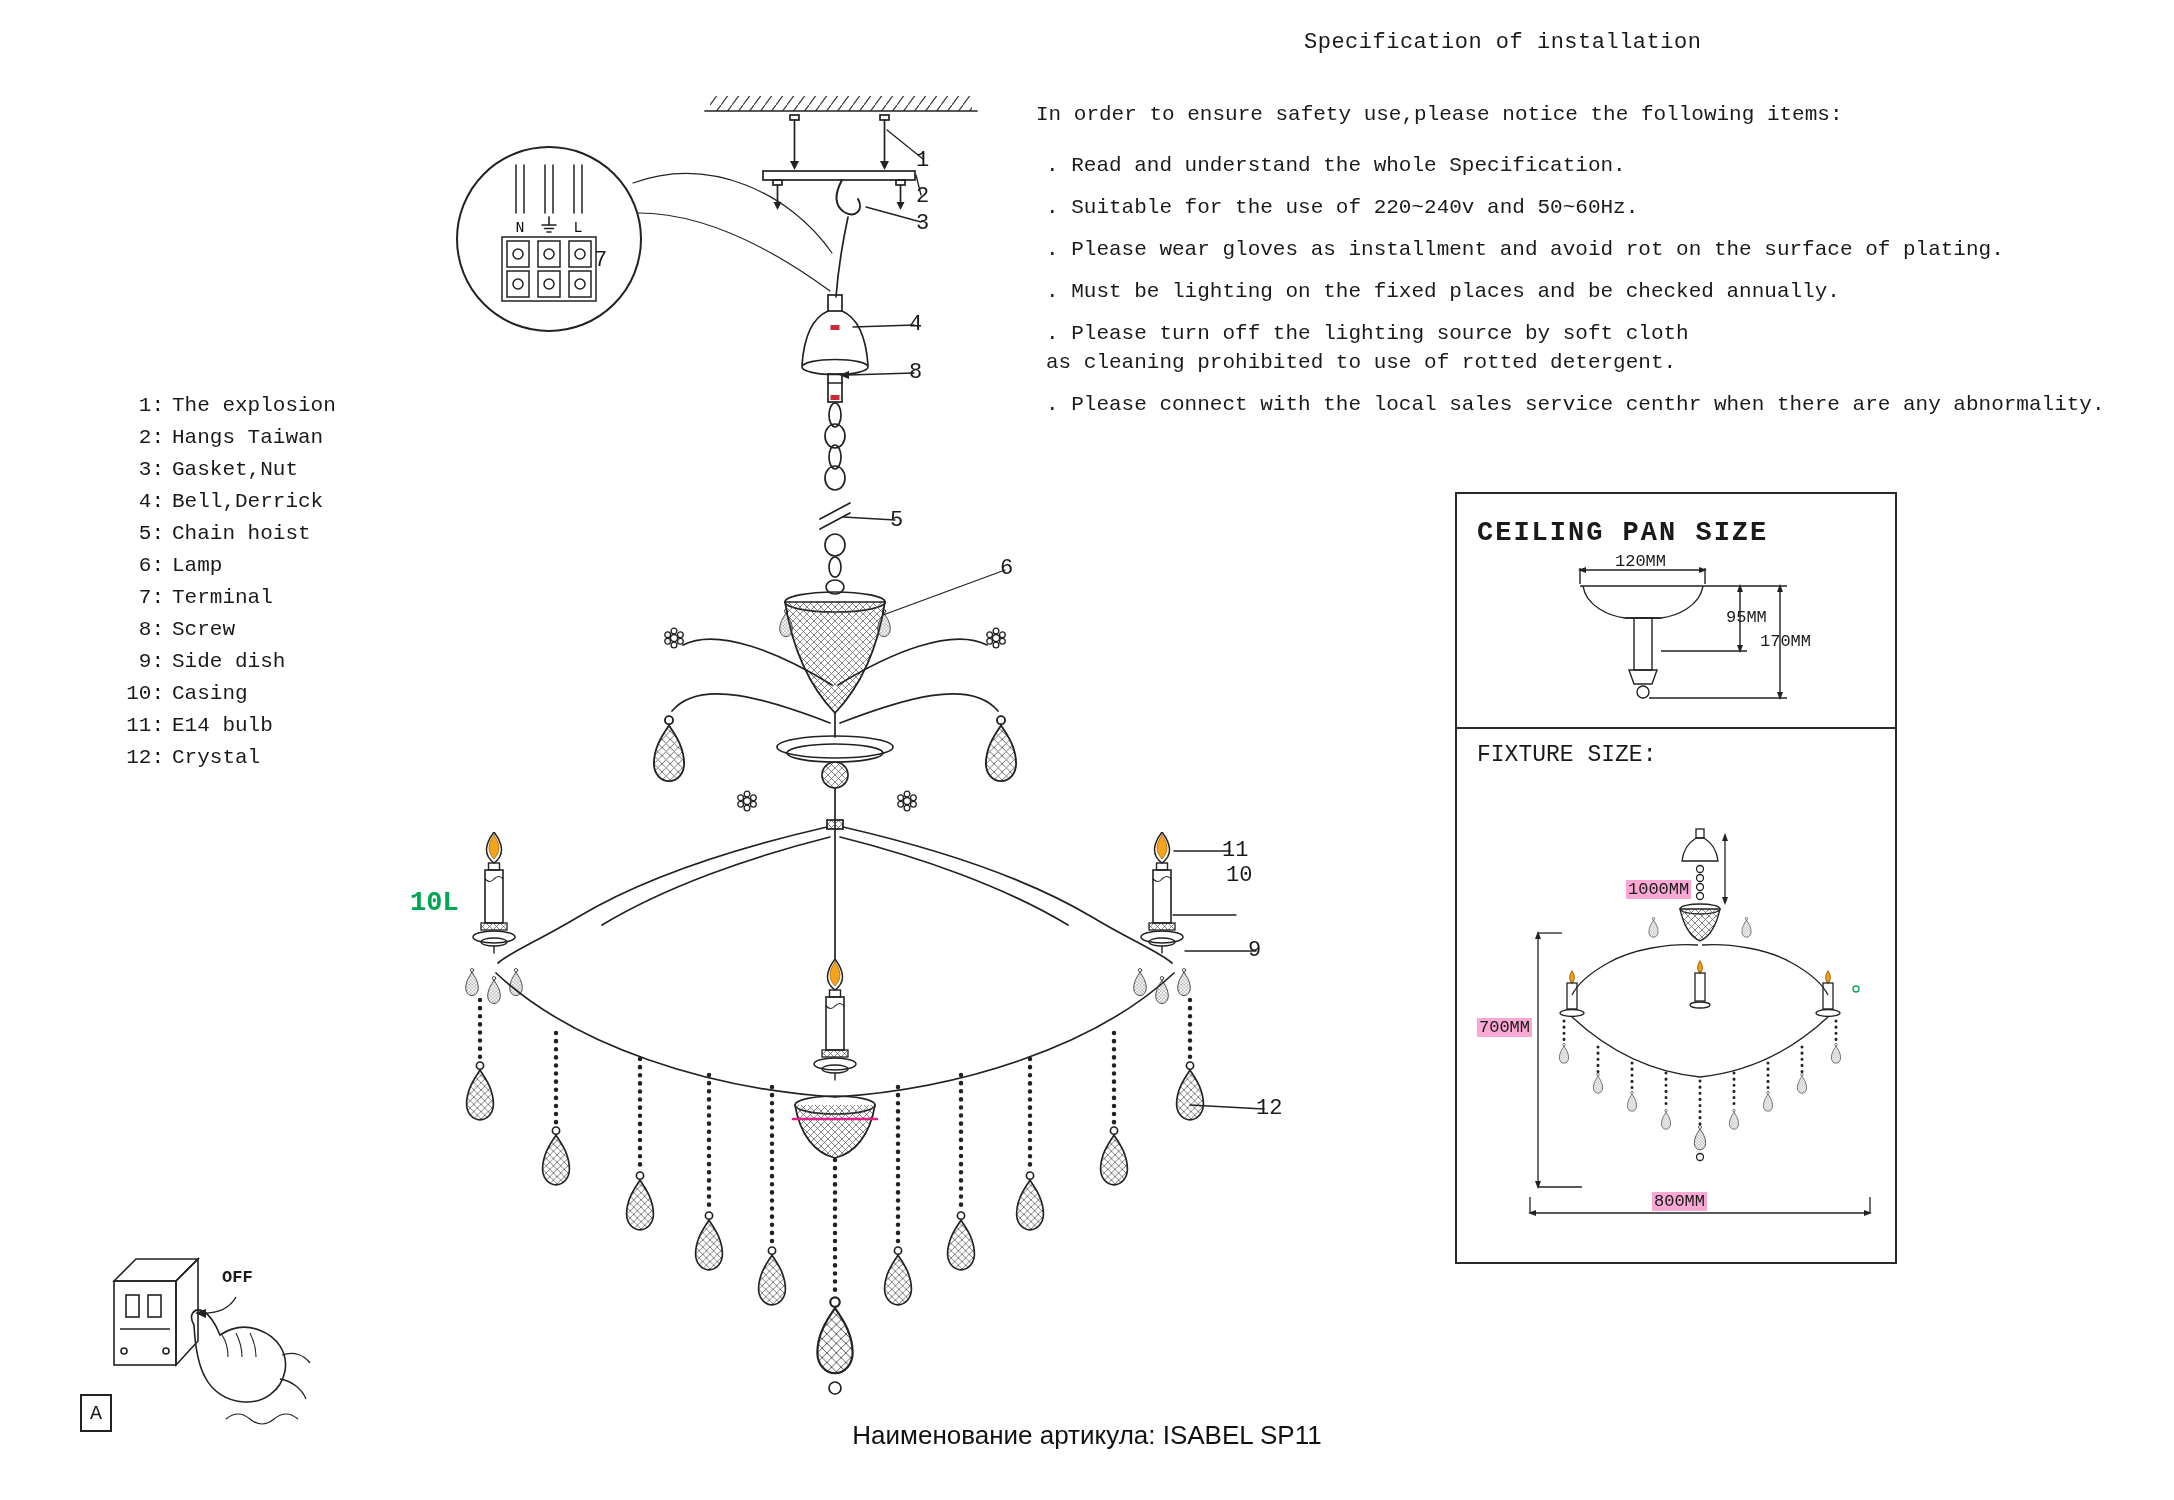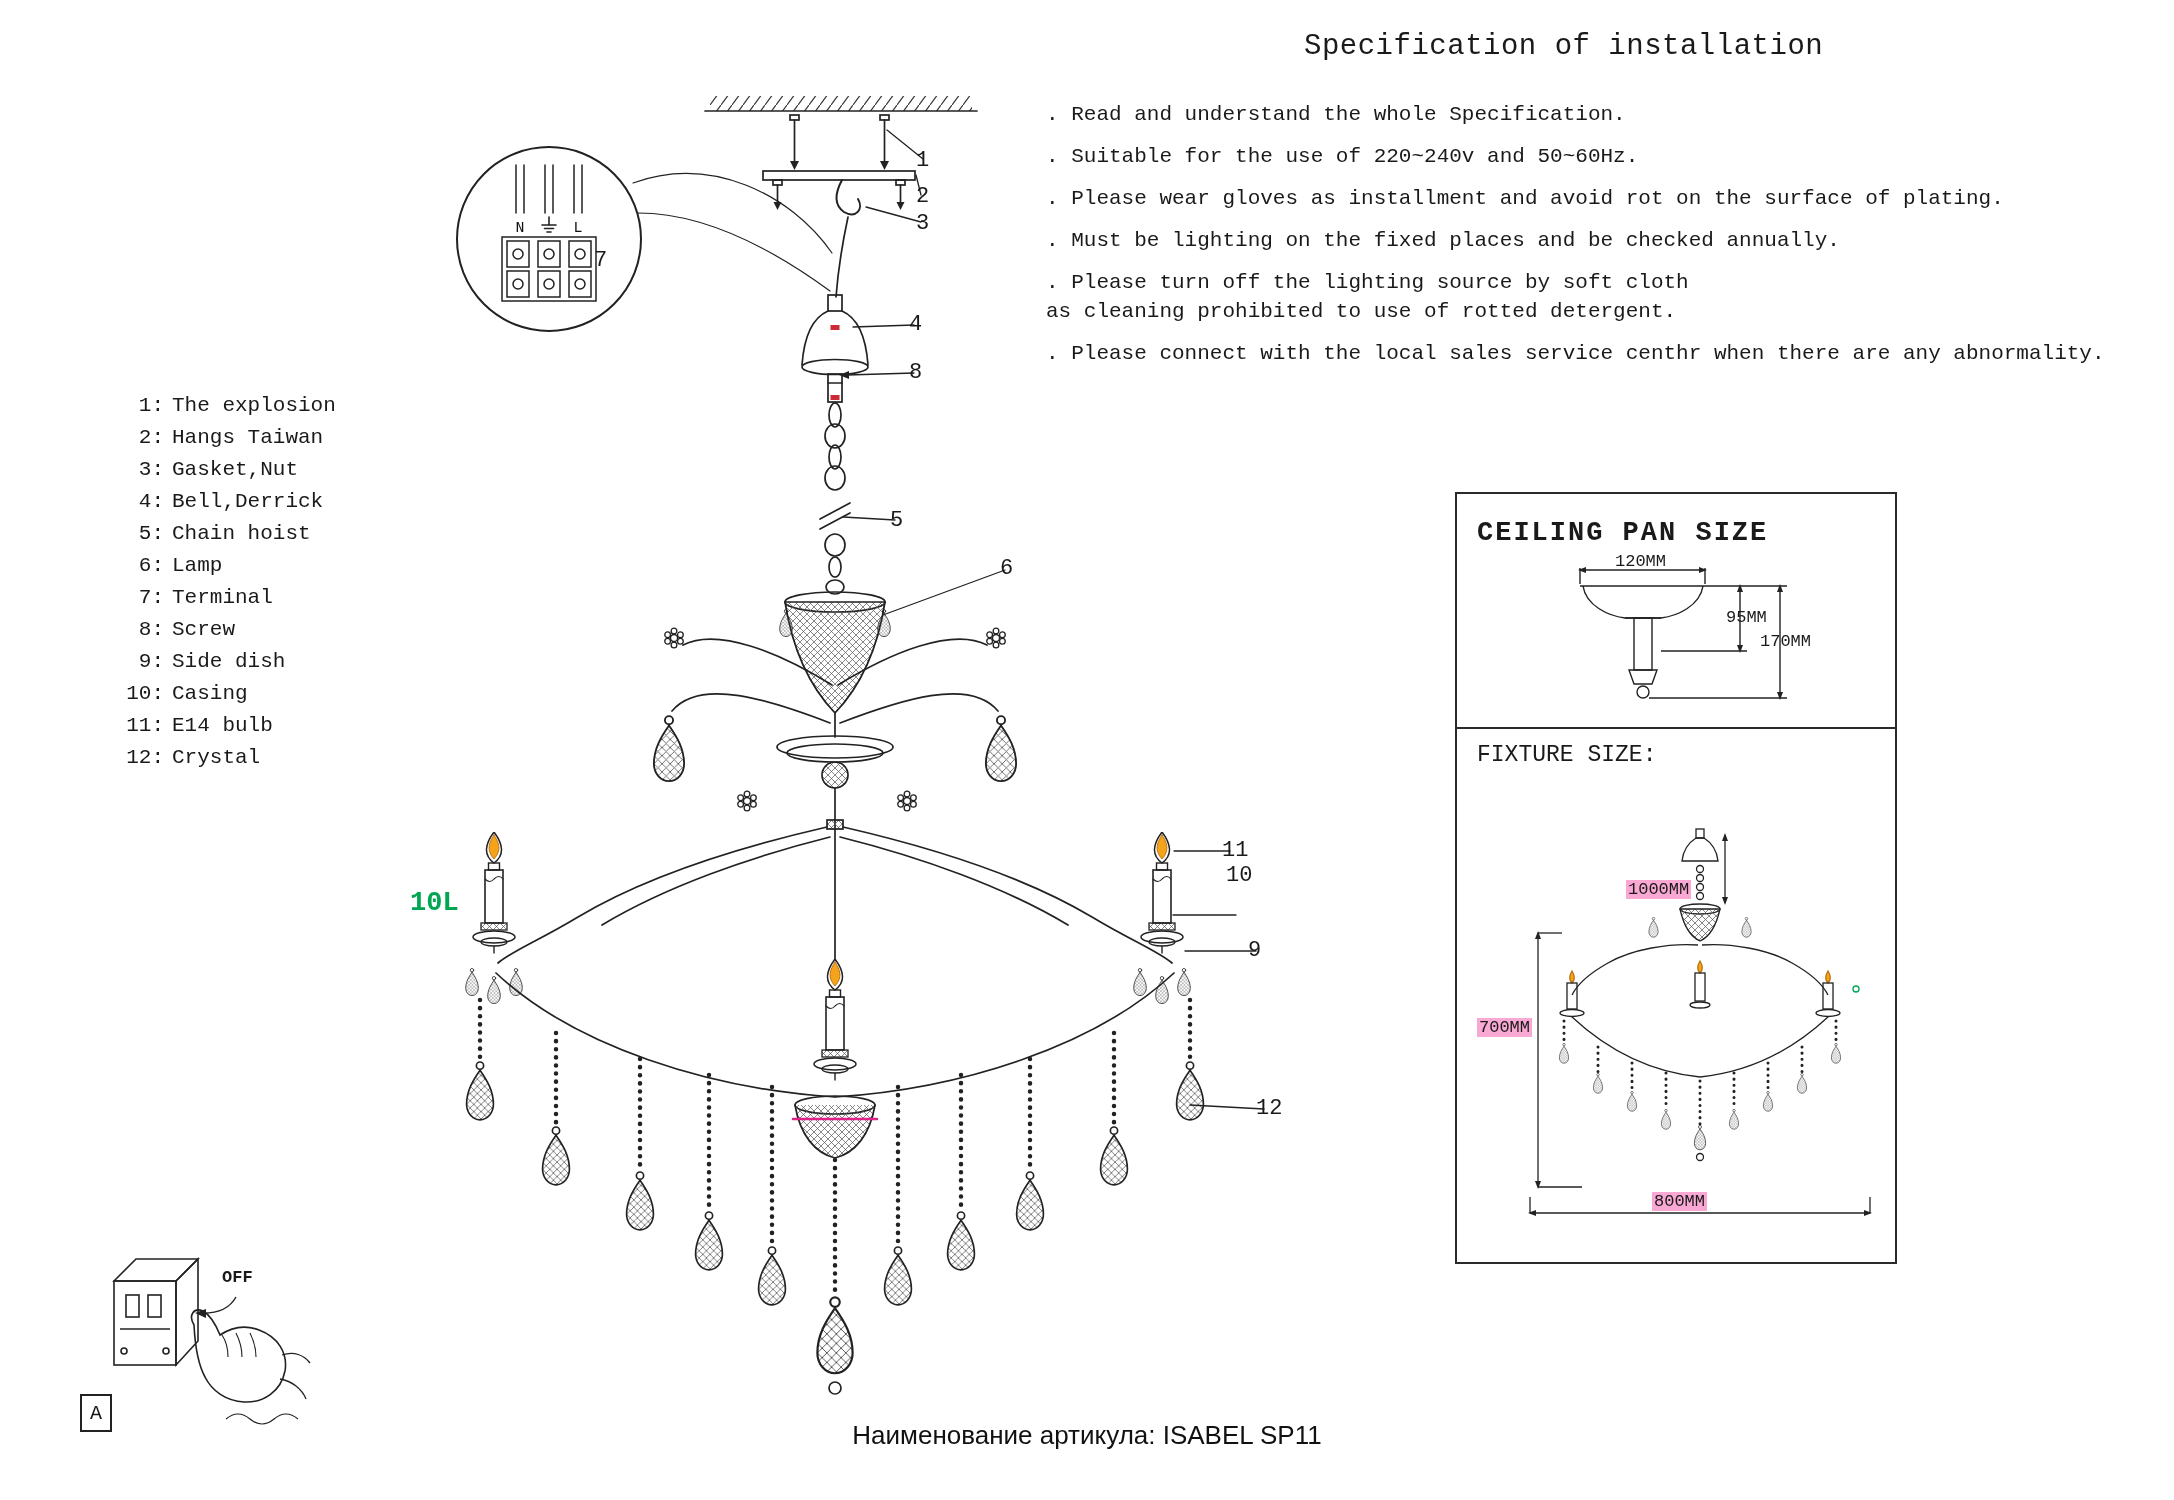--- a/index.html
+++ b/index.html
@@ -1,20 +1,20 @@
 <!DOCTYPE html>
 <html><head>
 <meta charset="utf-8">
 <style>
   *{margin:0;padding:0;box-sizing:border-box}
   html,body{background:#ffffff}
   .page{position:relative;width:2174px;height:1500px;background:#fff;
         font-family:"Liberation Mono","DejaVu Sans Mono",monospace;color:#1a1a1a;overflow:hidden}
   svg{position:absolute;overflow:visible}
-  .doc-title{position:absolute;left:1304px;top:30px;font-size:29px;letter-spacing:.5px;white-space:nowrap}
+  .doc-title{position:absolute;left:1304px;top:30px;font-size:22px;letter-spacing:.5px;white-space:nowrap}
   .safety{position:absolute;left:1036px;top:100px;width:1110px;font-size:21px;line-height:29px}
   .s-intro{margin-bottom:22px;white-space:nowrap}
   .s-item{padding-left:10px;margin-bottom:13px;white-space:pre-line}
   .s-item.last{margin-top:8px}
   .parts{position:absolute;left:118px;top:390px;font-size:21px;line-height:32px}
   .p-row{display:flex;white-space:nowrap}
   .p-num{width:46px;text-align:right;margin-right:8px}
   .callout{position:absolute;font-size:22px;line-height:22px}
   .lamp-count{position:absolute;left:410px;top:888px;font-size:27px;font-weight:bold;color:#00a651}
   .panel{position:absolute;left:1455px;top:492px;width:442px;height:772px;border:2px solid #2a2a2a}
@@ -260,20 +260,21 @@
   <div class="callout" style="left:909px;top:362px">8</div>
   <div class="callout" style="left:1248px;top:940px">9</div>
   <div class="callout" style="left:1226px;top:865px">10</div>
   <div class="callout" style="left:1222px;top:840px">11</div>
   <div class="callout" style="left:1256px;top:1098px">12</div>
   <div class="lamp-count">10L</div>
 
   <div class="doc-title">Specification of installation</div>
 
   <div class="safety">
+    <div class="s-intro">In order to ensure safety use,please notice the following items:</div>
     <div class="s-item">. Read and understand the whole Specification.</div>
     <div class="s-item">. Suitable for the use of 220~240v and 50~60Hz.</div>
     <div class="s-item">. Please wear gloves as installment and avoid rot on the surface of plating.</div>
     <div class="s-item">. Must be lighting on the fixed places and be checked annually.</div>
     <div class="s-item">. Please turn off the lighting source by soft cloth
 as cleaning prohibited to use of rotted detergent.</div>
     <div class="s-item last">. Please connect with the local sales service centhr when there are any abnormality.</div>
   </div>
 
   <div class="parts">

